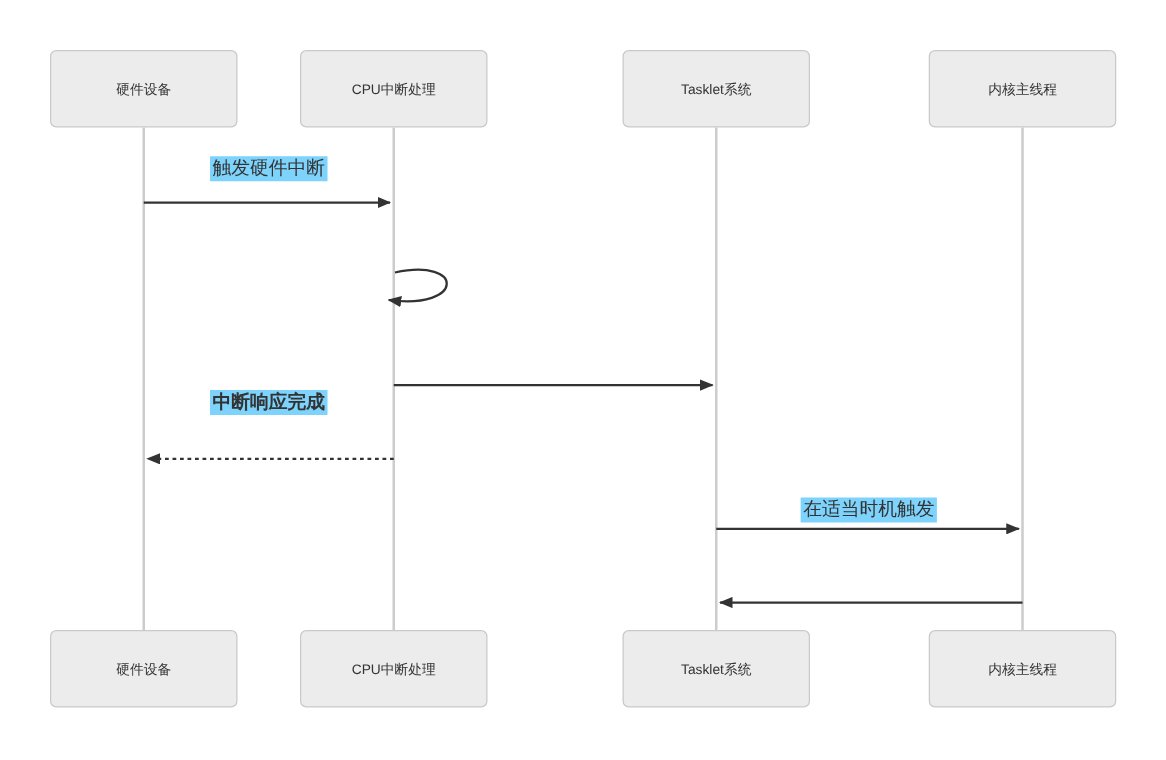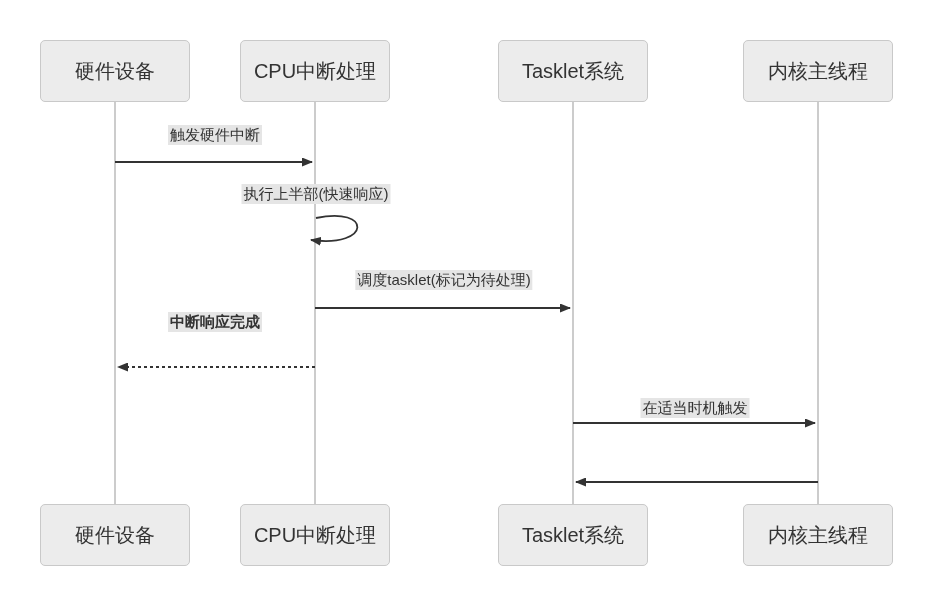--- a/index.html
+++ b/index.html
@@ -20,39 +20,39 @@
     width: 150px;
     height: 62px;
     background: #ececec;
     border: 1px solid #c9c9c9;
     border-radius: 5px;
     display: flex;
     align-items: center;
     justify-content: center;
     box-sizing: border-box;
     color: #333333;
-    font-size: 20px;
+    font-size: 11px;
     z-index: 2;
   }
   .lifeline {
     position: absolute;
     top: 102px;
     width: 2px;
     height: 403px;
     background: #cccccc;
     z-index: 0;
   }
   .msg-label {
     position: absolute;
     transform: translateX(-50%);
     white-space: nowrap;
     color: #333333;
     font-size: 15px;
     line-height: 20px;
-    background: #e5e5e5;
+    background: #7dd3fc;
     padding: 0 2px;
     z-index: 2;
   }
   svg.arrows {
     position: absolute;
     left: 0;
     top: 0;
     z-index: 1;
   }
 </style>
@@ -86,22 +86,20 @@
     <span>CPU中断处理</span>
   </div>
   <div class="actor-box" style="left:498px; top:504px;">
     <span>Tasklet系统</span>
   </div>
   <div class="actor-box" style="left:743px; top:504px;">
     <span>内核主线程</span>
   </div>
 
   <div class="msg-label" style="left:215px; top:125px;">触发硬件中断</div>
-  <div class="msg-label" style="left:316px; top:184px;">执行上半部(快速响应)</div>
-  <div class="msg-label" style="left:444px; top:270px;">调度tasklet(标记为待处理)</div>
   <div class="msg-label" style="left:215px; top:312px;font-weight:bold;">中断响应完成</div>
   <div class="msg-label" style="left:695px; top:398px;">在适当时机触发</div>
 
   <svg class="arrows" width="933" height="608" viewBox="0 0 933 608">
     <defs>
       <marker id="arrowhead" markerWidth="11" markerHeight="9" refX="10" refY="4.5" orient="auto" markerUnits="userSpaceOnUse">
         <path d="M0,0 L11,4.5 L0,9 Z" fill="#333333"></path>
       </marker>
     </defs>
     <line x1="115" y1="162" x2="312" y2="162" stroke="#333333" stroke-width="1.8" marker-end="url(#arrowhead)"></line>

